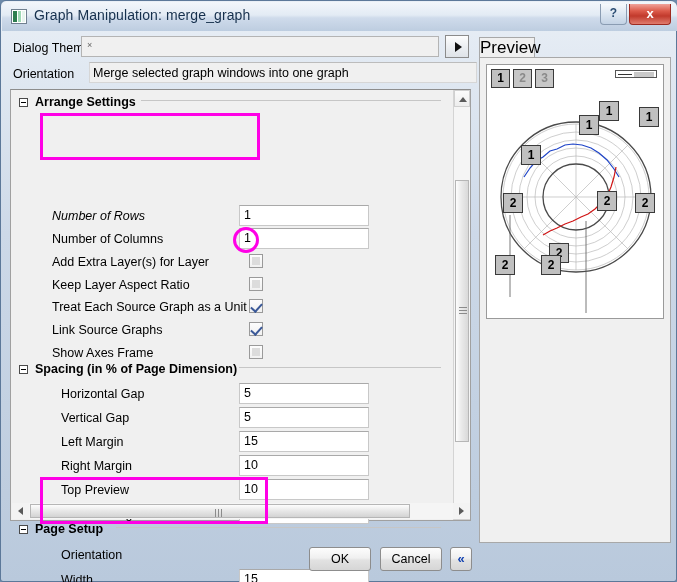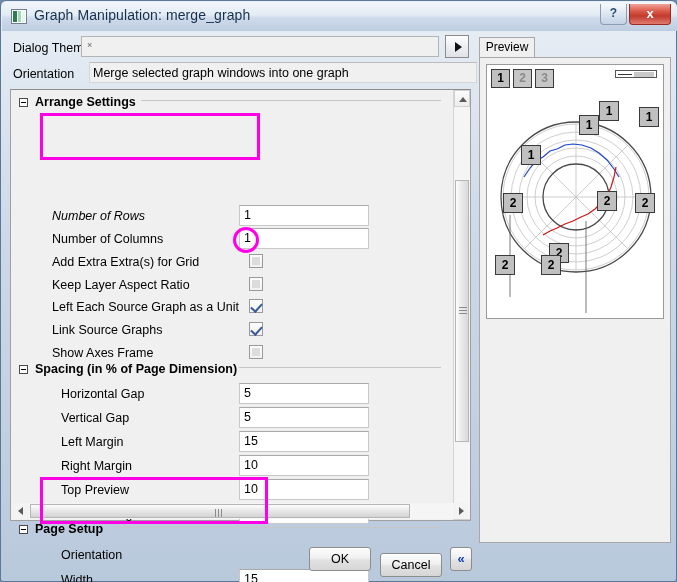--- a/index.html
+++ b/index.html
@@ -158,21 +158,21 @@
   .hs-grip{position:absolute;left:184px;top:4px;width:10px;height:8px;}
   .hs-grip i{float:left;width:1px;height:8px;background:#8b8b8b;margin-right:2px;}
   
   .hl{position:absolute;border:3px solid #ff00e6;box-sizing:border-box;pointer-events:none;}
   .hl-circle{position:absolute;border:3px solid #ff00e6;border-radius:50%;box-sizing:border-box;pointer-events:none;}
   
   .preview-tabstrip{position:absolute;left:478px;top:36px;width:60px;height:20px;}
   .preview-tab{
     position:absolute;left:0;top:0;width:56px;height:21px;box-sizing:border-box;
     background:#f0f0f0;border:1px solid #a8a8a8;border-bottom:none;
-    font-size:12px;text-align:center;line-height:19px;
+    font-size:17px;text-align:center;line-height:19px;
   }
   .preview-panel{
     position:absolute;left:478px;top:56px;width:192px;height:486px;box-sizing:border-box;
     background:#f0f0f0;border:1px solid #a8a8a8;
   }
   .preview-canvas{
     position:absolute;left:6px;top:6px;width:178px;height:255px;
     background:#fff;border:1px solid #9a9a9a;box-sizing:border-box;overflow:hidden;
   }
   .lbadge{
@@ -188,21 +188,21 @@
   .legend-box i{position:absolute;left:2px;top:3px;width:14px;height:1px;background:#333;}
   .legend-box b{position:absolute;left:18px;top:1px;width:20px;height:5px;background:#c9c9c9;}
   
   .btn{
     position:absolute;box-sizing:border-box;height:24px;
     background:linear-gradient(to bottom,#fdfdfd 0%,#f0f0f0 45%,#e2e2e2 55%,#d6d6d6 100%);
     border:1px solid #8d8d8d;border-radius:3px;
     font-size:12.5px;text-align:center;line-height:22px;color:#000;
   }
   .btn-ok{left:308px;top:546px;width:62px;}
-  .btn-cancel{left:379px;top:546px;width:62px;margin-top:6px;}
+  .btn-cancel{left:379px;top:546px;width:62px;}
   .btn-coll{left:449px;top:546px;width:22px;color:#1040b0;font-weight:bold;font-size:13px;}
 </style>
 </head>
 <body>
 
 <div class="window">
 
   <div class="titlebar">
     <div class="win-icon">
         <i class="a"></i>
@@ -230,27 +230,27 @@
       <span>Arrange Settings</span>
     </div>
     <div class="sep" style="left:130px;top:10px;width:300px;"></div>
 
     <div class="row-label" style="left:41px;top:119px;font-style:italic;">Number of Rows</div>
     <div class="input" style="left:228px;top:115px;width:130px;">1</div>
 
     <div class="row-label" style="left:41px;top:142px;">Number of Columns</div>
     <div class="input" style="left:228px;top:138px;width:130px;">1</div>
 
-    <div class="row-label" style="left:41px;top:165px;">Add Extra Extra(s) for Grid</div>
+    <div class="row-label" style="left:41px;top:165px;">Add Extra Layer(s) for Layer</div>
     <div class="chk off" style="left:238px;top:164px;"></div>
 
     <div class="row-label" style="left:41px;top:188px;">Keep Layer Aspect Ratio</div>
     <div class="chk off" style="left:238px;top:187px;"></div>
 
-    <div class="row-label" style="left:41px;top:210px;">Left Each Source Graph as a Unit</div>
+    <div class="row-label" style="left:41px;top:210px;">Treat Each Source Graph as a Unit</div>
     <div class="chk on" style="left:238px;top:209px;"></div>
 
     <div class="row-label" style="left:41px;top:233px;">Link Source Graphs</div>
     <div class="chk on" style="left:238px;top:232px;"></div>
 
     <div class="row-label" style="left:41px;top:256px;">Show Axes Frame</div>
     <div class="chk off" style="left:238px;top:255px;"></div>
 
     <div class="section-title" style="left:8px;top:272px;">
       <span class="collapse-box"></span>

